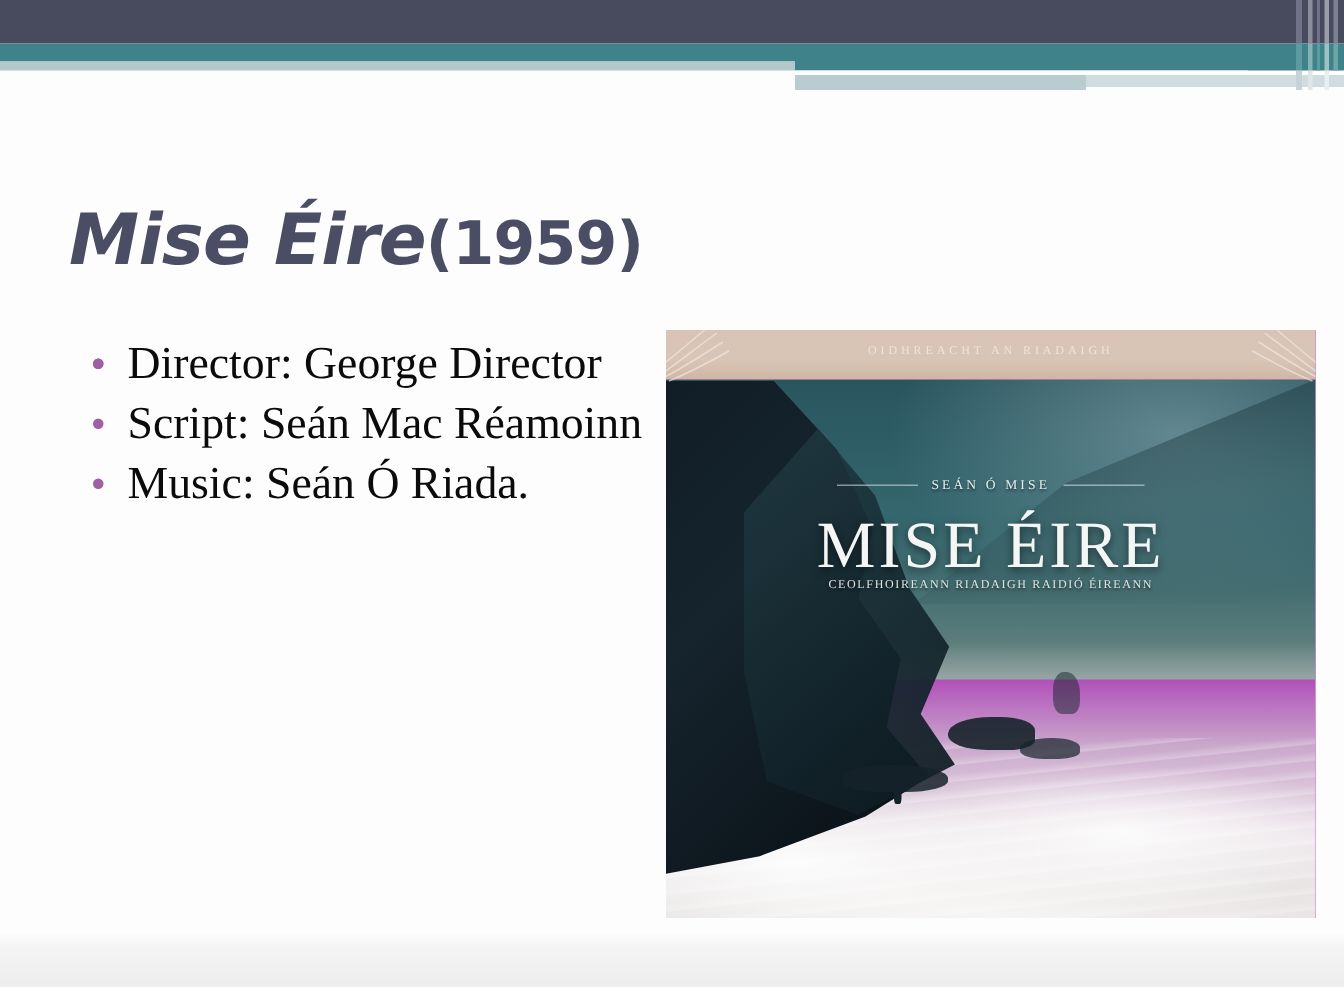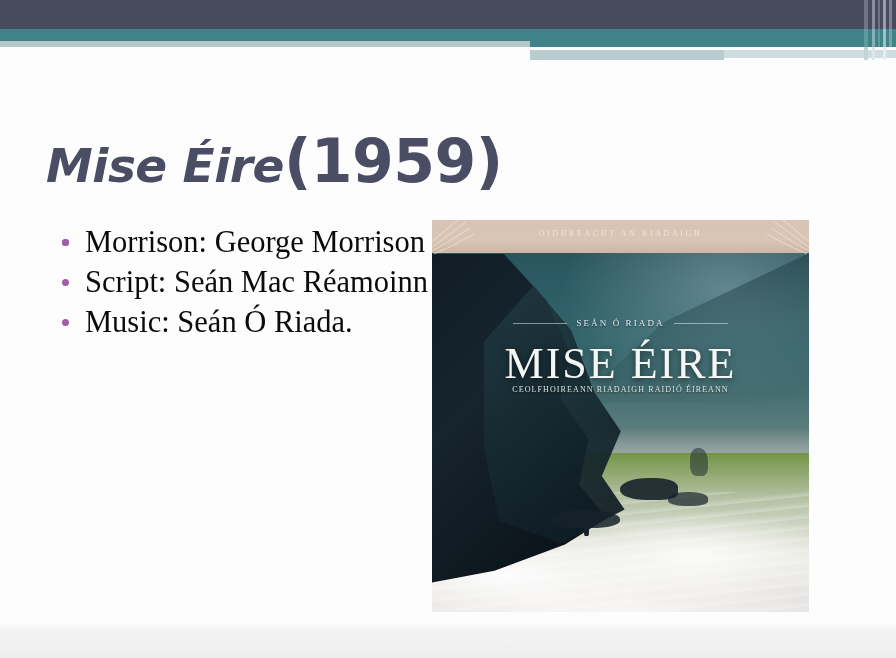--- a/index.html
+++ b/index.html
@@ -93,21 +93,21 @@
     font-style: italic;
     font-weight: bold;
     font-size: 47px;
     color: #4a4d63;
     letter-spacing: -0.5px;
   }
   .title-year {
     font-family: "DejaVu Sans", sans-serif;
     font-style: normal;
     font-weight: bold;
-    font-size: 60px;
+    font-size: 40px;
     color: #4a4d63;
     letter-spacing: -0.5px;
   }
 
   
   #bullets {
     position: absolute;
     left: 50px;
     top: 222px;
     width: 390px;
@@ -130,26 +130,26 @@
     top: 17px;
     width: 7px;
     height: 7px;
     border-radius: 50%;
     background: #9e5fa3;
   }
 
   
   #cover {
     position: absolute;
-    left: 432px;
+    left: 444px;
     top: 220px;
-    width: 377px;
+    width: 433px;
     height: 392px;
     overflow: hidden;
-    background: #4d7c0f;
+    background: #a21caf;
   }
   
   .cov-banner {
     position: absolute;
     left: 0; top: 0;
     width: 100%; height: 33px;
     background: linear-gradient(180deg,#d8c3b4 0%, #d9c5b5 60%, #cfb6a5 100%);
     z-index: 5;
   }
   .cov-banner-text {
@@ -336,21 +336,21 @@
   <div id="title-block">
     <span class="title-main">Mise Éire</span><span class="title-year">(1959)</span>
   </div>
 
   <ul id="bullets">
     <li>
       <span class="bullet-dot"></span>
     </li>
     <li>
       <span class="bullet-dot"></span>
-      <span>Morrison: George Morrison</span>
+      <span>Director: George Director</span>
     </li>
     <li>
       <span class="bullet-dot"></span>
       <span>Script: Seán Mac Réamoinn</span>
     </li>
     <li>
       <span class="bullet-dot"></span>
       <span>Music: Seán Ó Riada.</span>
     </li>
   </ul>
@@ -385,20 +385,20 @@
     <svg class="cov-wisp right" viewBox="0 0 60 40">
       <g stroke="#f3ece6" stroke-width="1" fill="none" opacity="0.75">
         <path d="M2 34 C 14 26, 26 16, 40 6"></path>
         <path d="M4 36 C 16 30, 28 22, 44 12"></path>
         <path d="M8 38 C 20 33, 32 27, 48 18"></path>
         <path d="M0 30 C 12 21, 22 12, 34 2"></path>
       </g>
     </svg>
     <div class="cov-banner-text">OIDHREACHT AN RIADAIGH</div>
 
-    <div class="cov-credit"><span class="rule"></span><span>SEÁN Ó RIADA</span><span class="rule"></span></div>
+    <div class="cov-credit"><span class="rule"></span><span>SEÁN Ó MISE</span><span class="rule"></span></div>
     <div class="cov-title">MISE ÉIRE</div>
     <div class="cov-sub">CEOLFHOIREANN RIADAIGH RAIDIÓ ÉIREANN</div>
   </div>
 
   <div id="footer-fade"></div>
 
 </div>
 
 </body></html>

